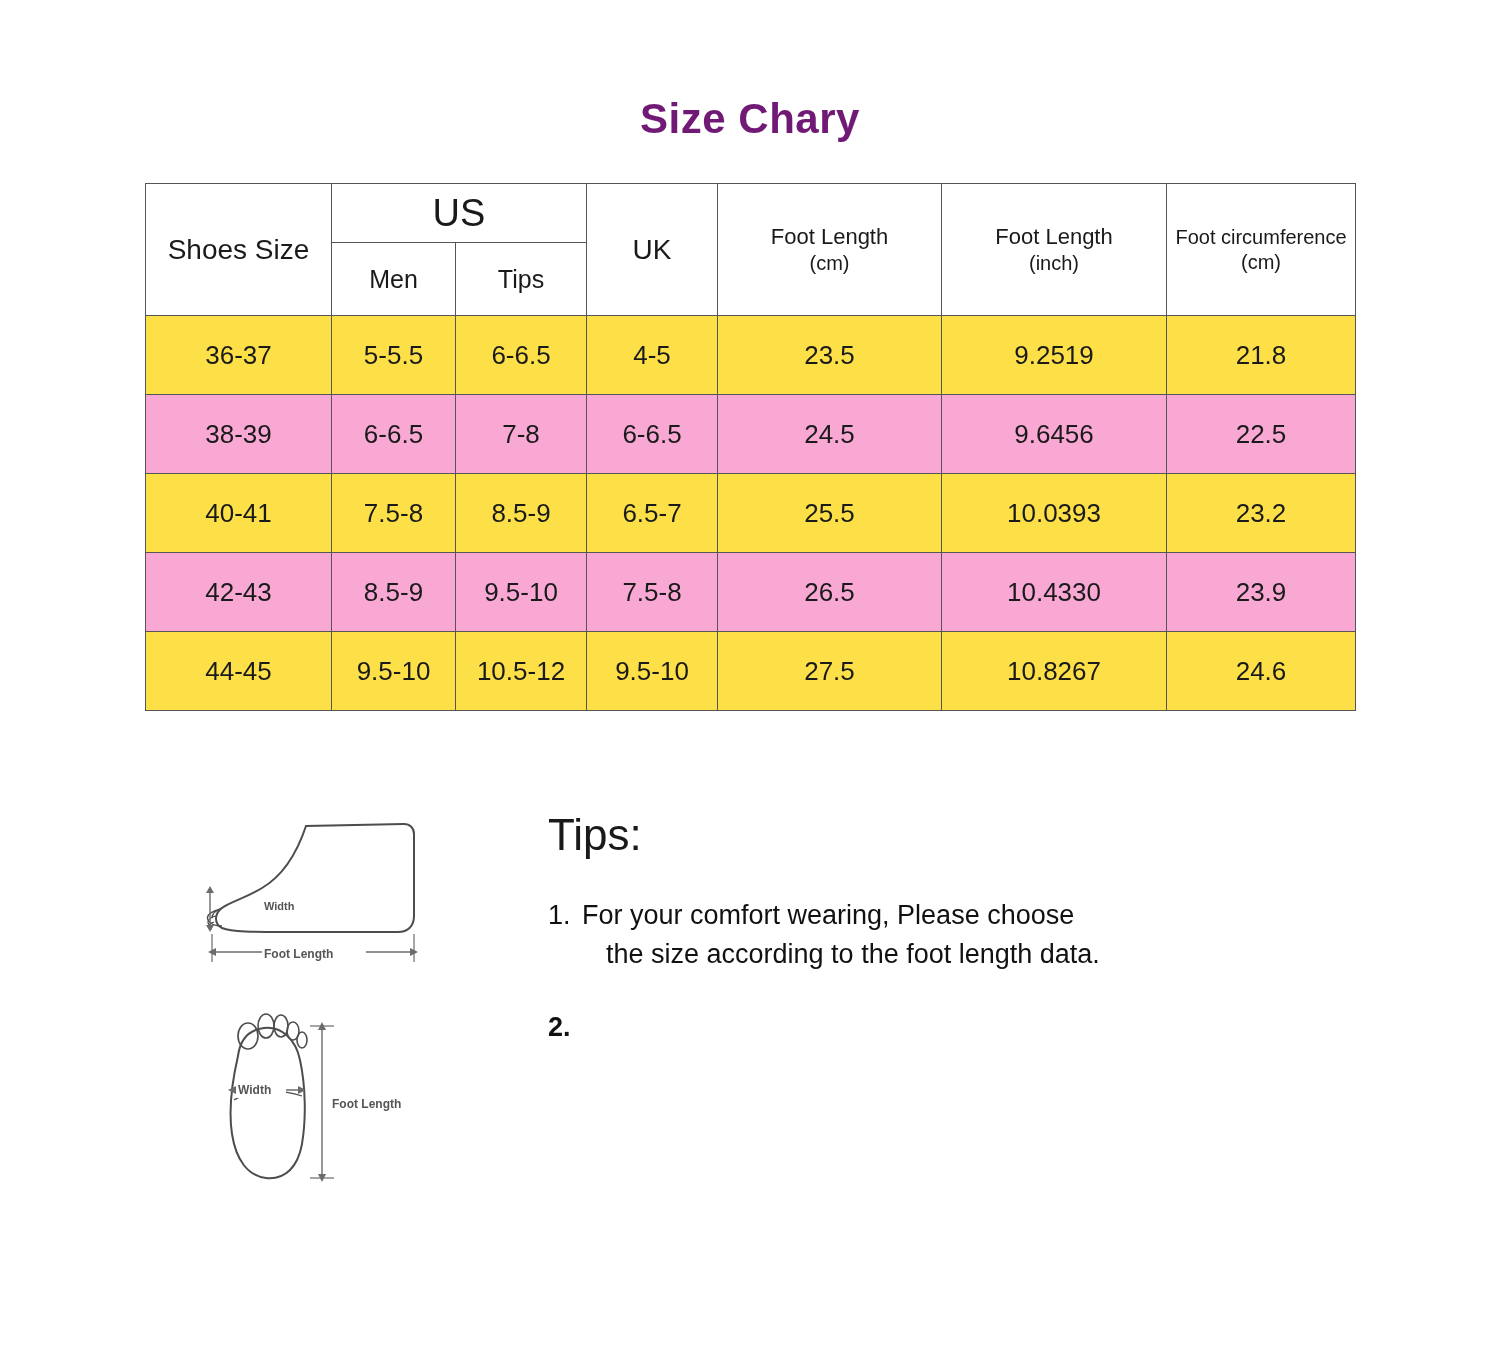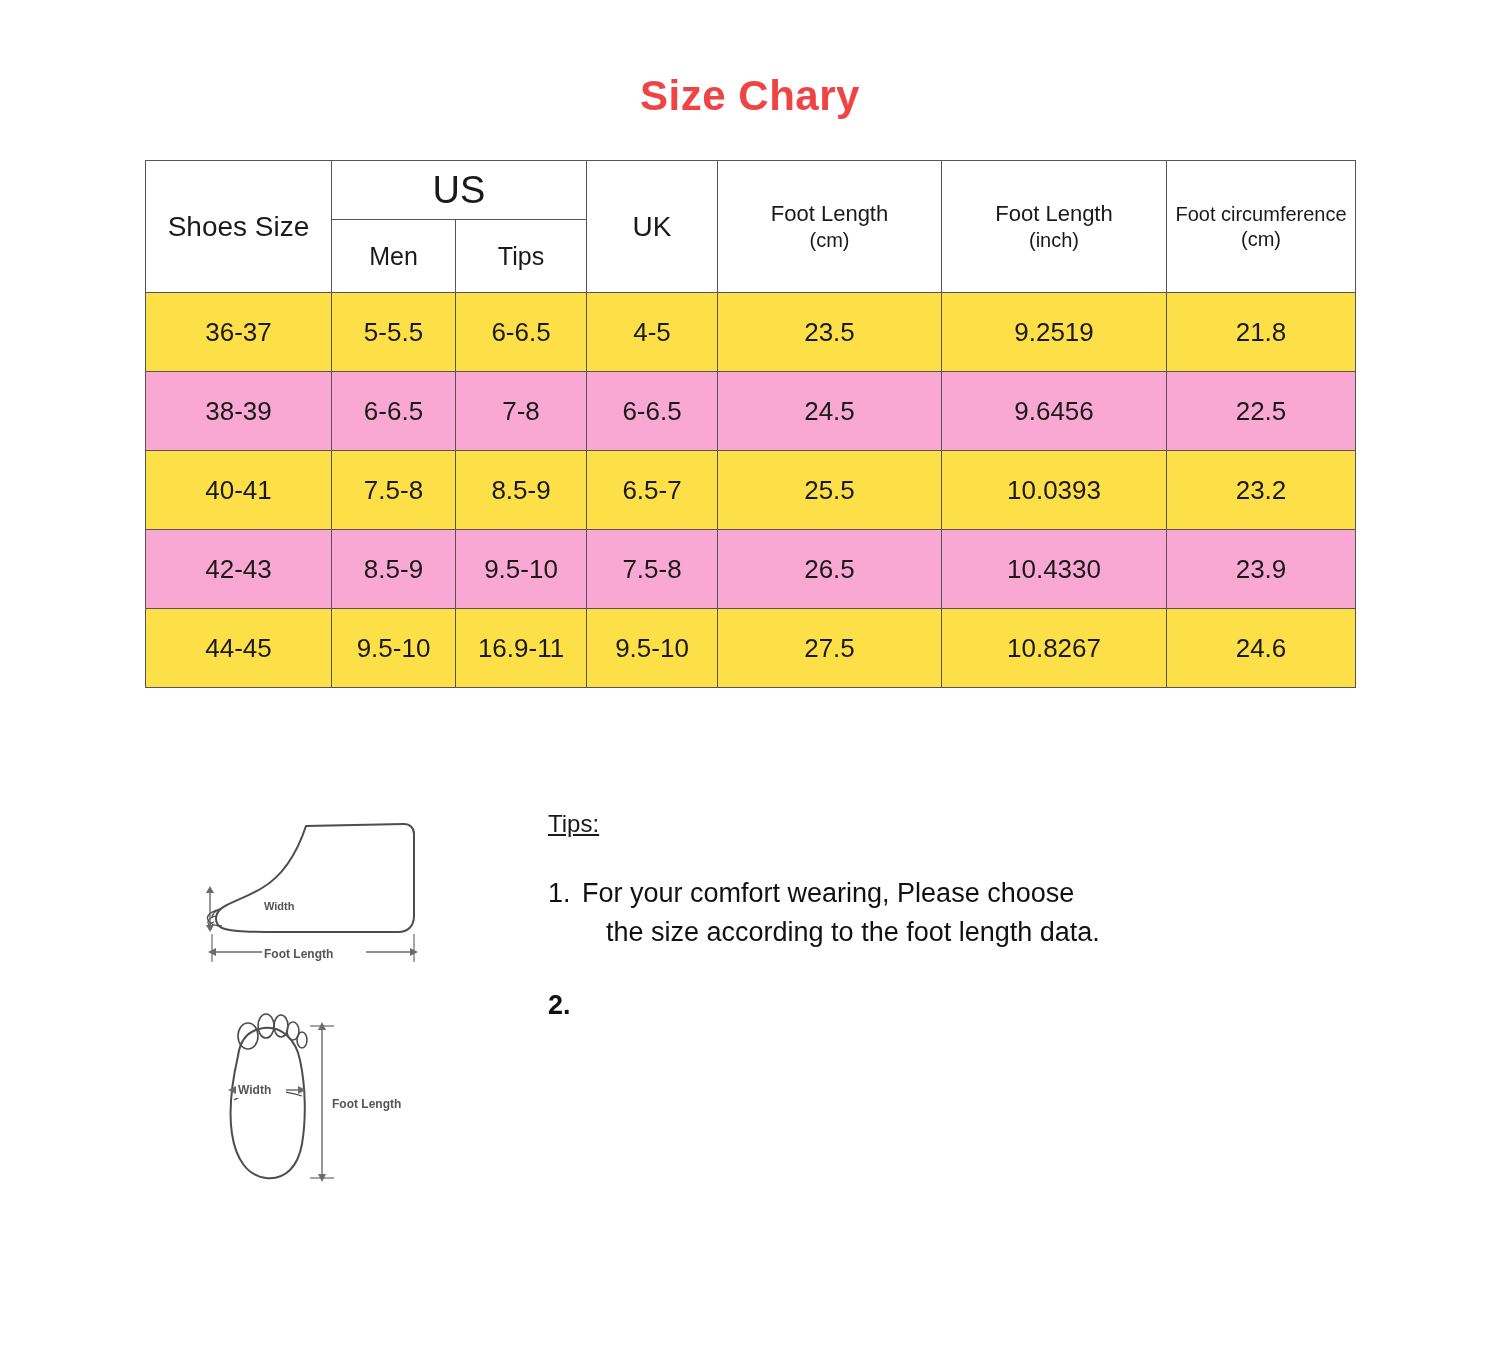--- a/index.html
+++ b/index.html
@@ -15,22 +15,22 @@
     position: relative;
     overflow: hidden;
   }
 
   .page-title {
     text-align: center;
     font-size: 42px;
     font-weight: bold;
     letter-spacing: 0.5px;
     margin: 0;
-    padding-top: 72px;
-    color: #ef4444;
+    padding-top: 95px;
+    color: #701a75;
   }
 
   .table-wrap {
     margin: 40px auto 0 auto;
     width: 1210px;
   }
 
   table.size-table {
     border-collapse: collapse;
     width: 100%;
@@ -118,25 +118,24 @@
   .diagram-side { margin-top: 10px; }
   .diagram-top  { margin-top: 30px; }
 
   .tips {
     position: absolute;
     left: 548px;
     top: 10px;
     width: 700px;
   }
   .tips-heading {
-    font-size: 24px;
+    font-size: 44px;
     color: #1a1a1a;
     margin: 0 0 36px 0;
     font-weight: normal;
-    text-decoration: underline;
   }
   .tip-item {
     display: flex;
     font-size: 27px;
     line-height: 1.45;
     margin-bottom: 34px;
     color: #111111;
   }
   .tip-num {
     width: 34px;
@@ -227,21 +226,21 @@
         <td class="cell">8.5-9</td>
         <td class="cell">9.5-10</td>
         <td class="cell">7.5-8</td>
         <td class="cell">26.5</td>
         <td class="cell">10.4330</td>
         <td class="cell">23.9</td>
       </tr>
       <tr class="row-odd">
         <td class="cell">44-45</td>
         <td class="cell">9.5-10</td>
-        <td class="cell">16.9-11</td>
+        <td class="cell">10.5-12</td>
         <td class="cell">9.5-10</td>
         <td class="cell">27.5</td>
         <td class="cell">10.8267</td>
         <td class="cell">24.6</td>
       </tr>
     </tbody>
   </table>
 </div>
 
 <div class="lower">

